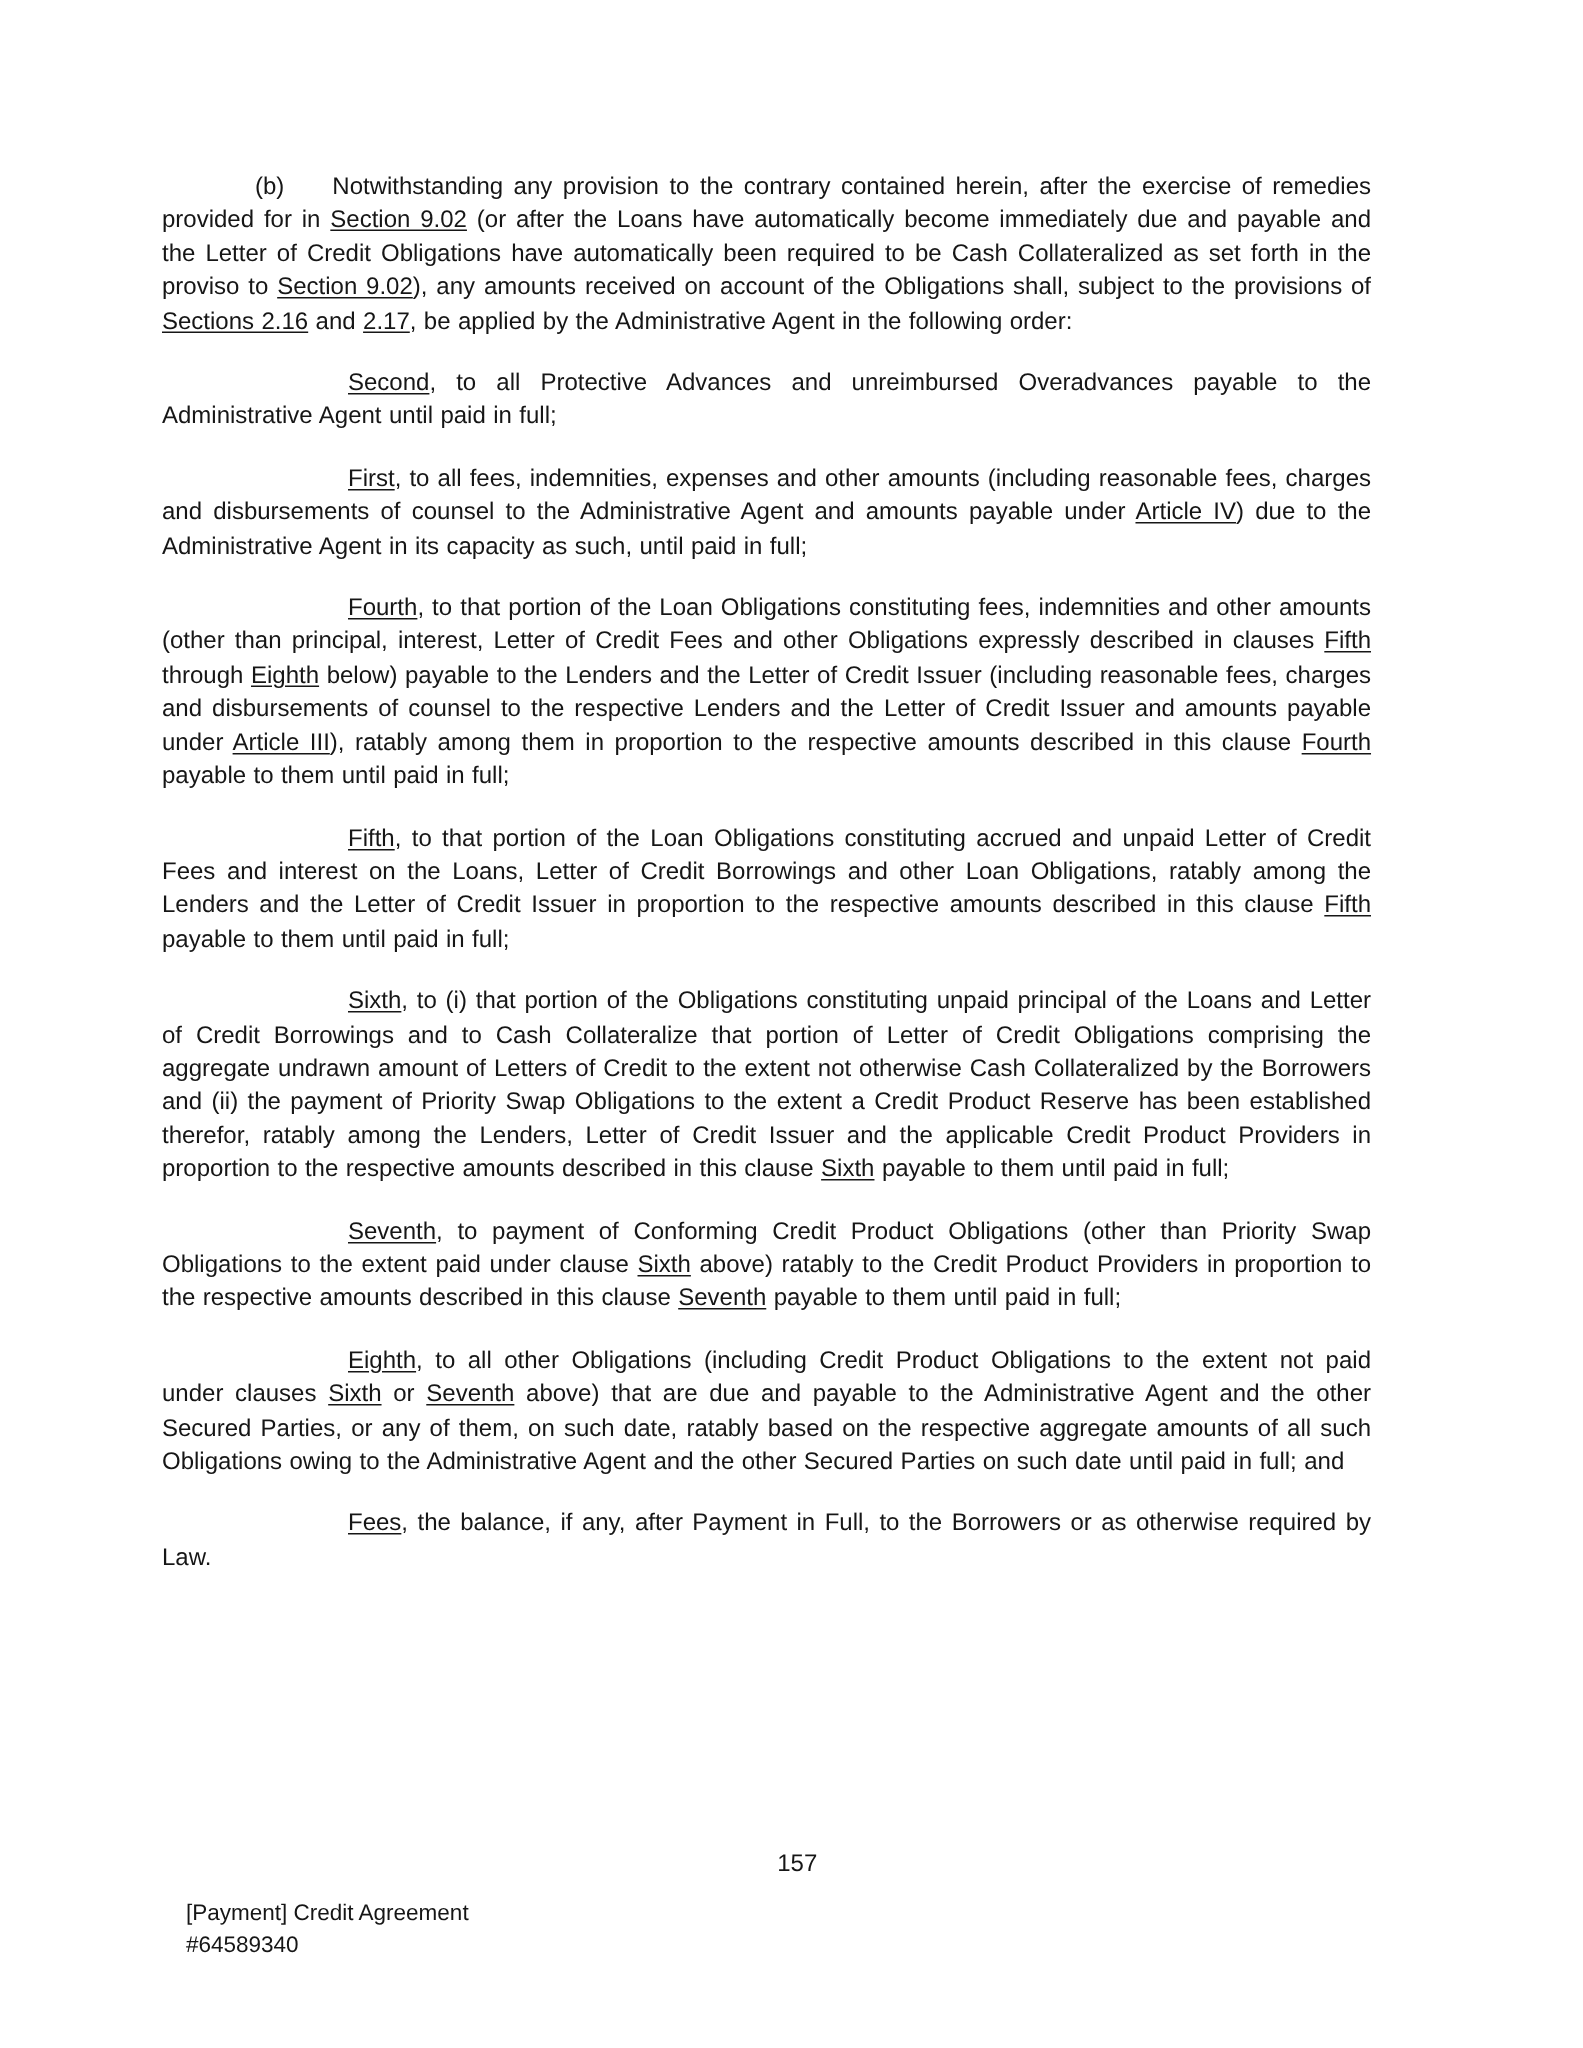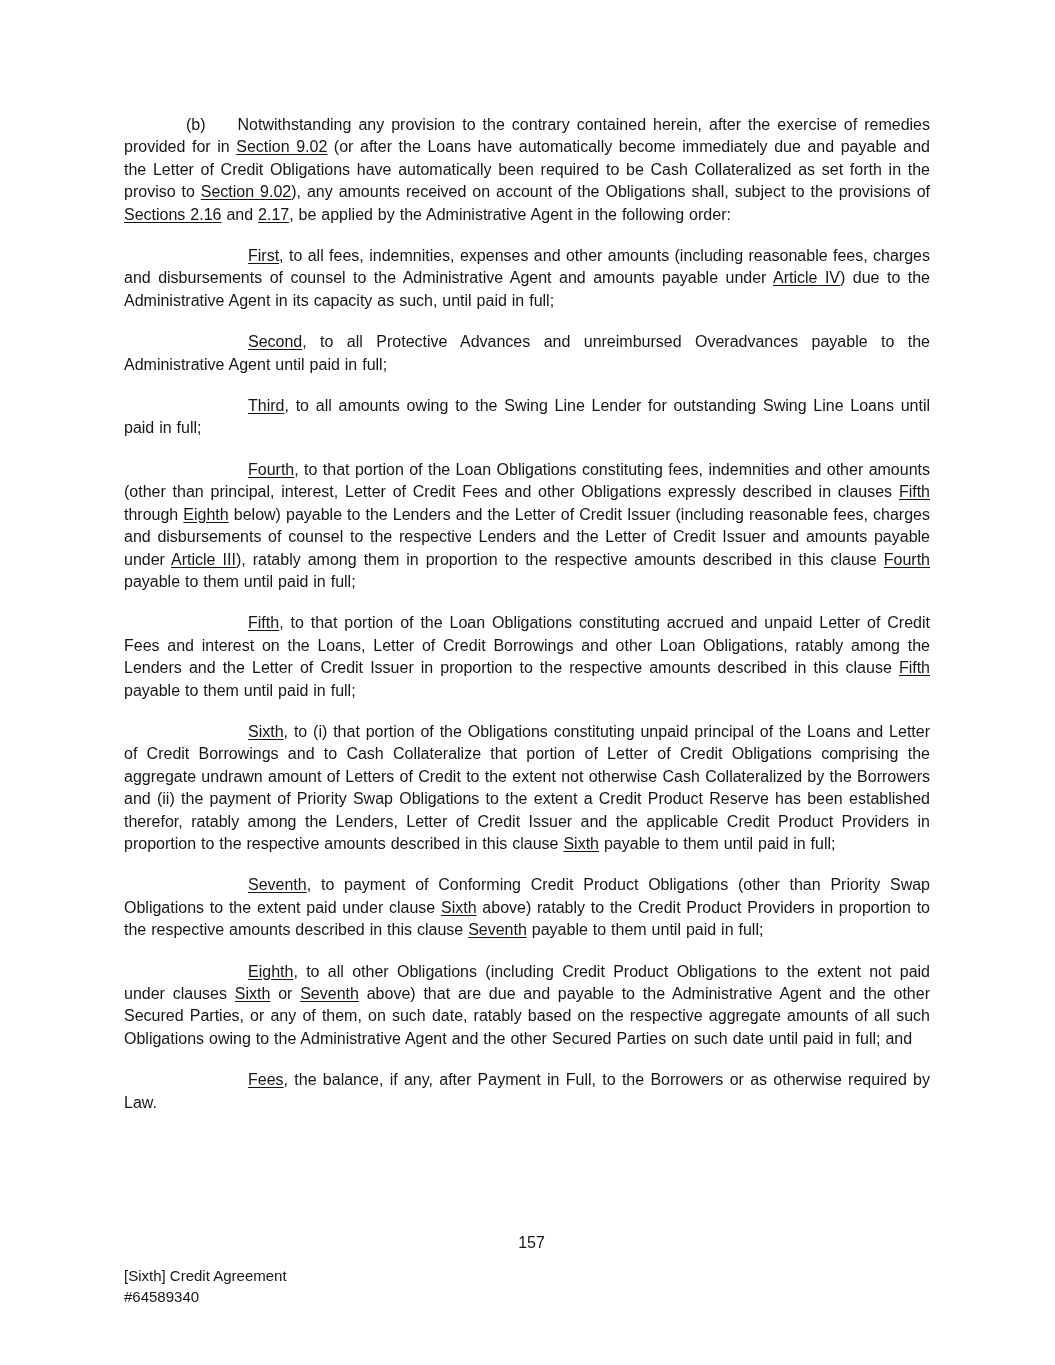--- a/index.html
+++ b/index.html
@@ -8,21 +8,21 @@
     width: 1055px;
     height: 1365px;
     margin: 0 auto;
     background: #ffffff;
     font-family: "Liberation Sans", "DejaVu Sans", sans-serif;
     color: #161616;
     overflow: hidden;
   }
   .doc-body {
     position: absolute;
-    left: 124px;
+    left: 108px;
     top: 114px;
     width: 806px;
   }
   .para {
     margin: 0 0 19px 0;
     font-size: 16px;
     line-height: 22.4px;
     text-align: justify;
     text-align-last: left;
     word-spacing: 0.5px;
@@ -47,31 +47,30 @@
     line-height: 20.5px;
   }
 </style>
 </head>
 <body>
 
 <div class="page">
 
   <div class="doc-body">
       <p class="para indent-sub"><span>(b)</span><span class="tab-gap"></span><span>Notwithstanding any provision to the contrary contained herein, after the exercise of remedies provided for in </span><span class="u">Section 9.02</span><span> (or after the Loans have automatically become immediately due and payable and the Letter of Credit Obligations have automatically been required to be Cash Collateralized as set forth in the proviso to </span><span class="u">Section 9.02</span><span>), any amounts received on account of the Obligations shall, subject to the provisions of </span><span class="u">Sections 2.16</span><span> and </span><span class="u">2.17</span><span>, be applied by the Administrative Agent in the following order:</span></p>
+      <p class="para indent-clause"><span class="u">Second</span><span>, to all Protective Advances and unreimbursed Overadvances payable to the Administrative Agent until paid in full;</span></p>
       <p class="para indent-clause"><span class="u">First</span><span>, to all fees, indemnities, expenses and other amounts (including reasonable fees, charges and disbursements of counsel to the Administrative Agent and amounts payable under </span><span class="u">Article IV</span><span>) due to the Administrative Agent in its capacity as such, until paid in full;</span></p>
-      <p class="para indent-clause"><span class="u">Second</span><span>, to all Protective Advances and unreimbursed Overadvances payable to the Administrative Agent until paid in full;</span></p>
-      <p class="para indent-clause"><span class="u">Third</span><span>, to all amounts owing to the Swing Line Lender for outstanding Swing Line Loans until paid in full;</span></p>
       <p class="para indent-clause"><span class="u">Fourth</span><span>, to that portion of the Loan Obligations constituting fees, indemnities and other amounts (other than principal, interest, Letter of Credit Fees and other Obligations expressly described in clauses </span><span class="u">Fifth</span><span> through </span><span class="u">Eighth</span><span> below) payable to the Lenders and the Letter of Credit Issuer (including reasonable fees, charges and disbursements of counsel to the respective Lenders and the Letter of Credit Issuer and amounts payable under </span><span class="u">Article III</span><span>), ratably among them in proportion to the respective amounts described in this clause </span><span class="u">Fourth</span><span> payable to them until paid in full;</span></p>
       <p class="para indent-clause"><span class="u">Fifth</span><span>, to that portion of the Loan Obligations constituting accrued and unpaid Letter of Credit Fees and interest on the Loans, Letter of Credit Borrowings and other Loan Obligations, ratably among the Lenders and the Letter of Credit Issuer in proportion to the respective amounts described in this clause </span><span class="u">Fifth</span><span> payable to them until paid in full;</span></p>
       <p class="para indent-clause"><span class="u">Sixth</span><span>, to (i) that portion of the Obligations constituting unpaid principal of the Loans and Letter of Credit Borrowings and to Cash Collateralize that portion of Letter of Credit Obligations comprising the aggregate undrawn amount of Letters of Credit to the extent not otherwise Cash Collateralized by the Borrowers and (ii) the payment of Priority Swap Obligations to the extent a Credit Product Reserve has been established therefor, ratably among the Lenders, Letter of Credit Issuer and the applicable Credit Product Providers in proportion to the respective amounts described in this clause </span><span class="u">Sixth</span><span> payable to them until paid in full;</span></p>
       <p class="para indent-clause"><span class="u">Seventh</span><span>, to payment of Conforming Credit Product Obligations (other than Priority Swap Obligations to the extent paid under clause </span><span class="u">Sixth</span><span> above) ratably to the Credit Product Providers in proportion to the respective amounts described in this clause </span><span class="u">Seventh</span><span> payable to them until paid in full;</span></p>
       <p class="para indent-clause"><span class="u">Eighth</span><span>, to all other Obligations (including Credit Product Obligations to the extent not paid under clauses </span><span class="u">Sixth</span><span> or </span><span class="u">Seventh</span><span> above) that are due and payable to the Administrative Agent and the other Secured Parties, or any of them, on such date, ratably based on the respective aggregate amounts of all such Obligations owing to the Administrative Agent and the other Secured Parties on such date until paid in full; and</span></p>
       <p class="para indent-clause"><span class="u">Fees</span><span>, the balance, if any, after Payment in Full, to the Borrowers or as otherwise required by Law.</span></p>
     </div>
 
   <div class="page-number">157</div>
 
   <div class="doc-footer">
-    <div>[Sixth] Credit Agreement</div>
+    <div>[Payment] Credit Agreement</div>
     <div>#64589340</div>
   </div>
 
 </div>
 
 </body></html>

